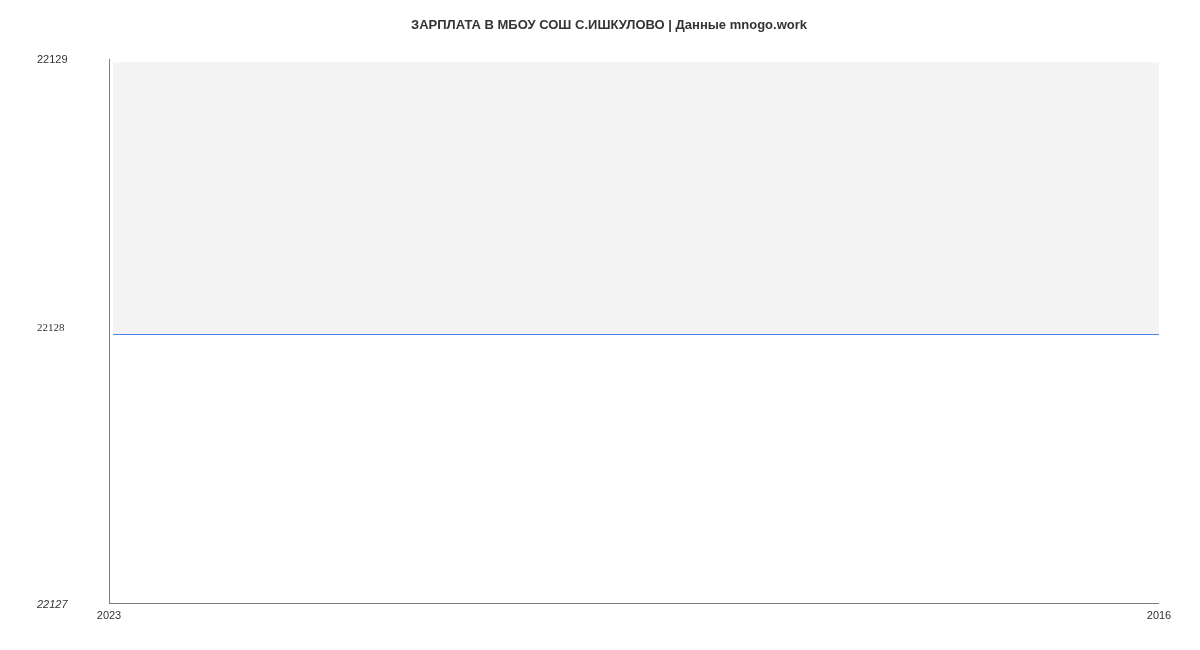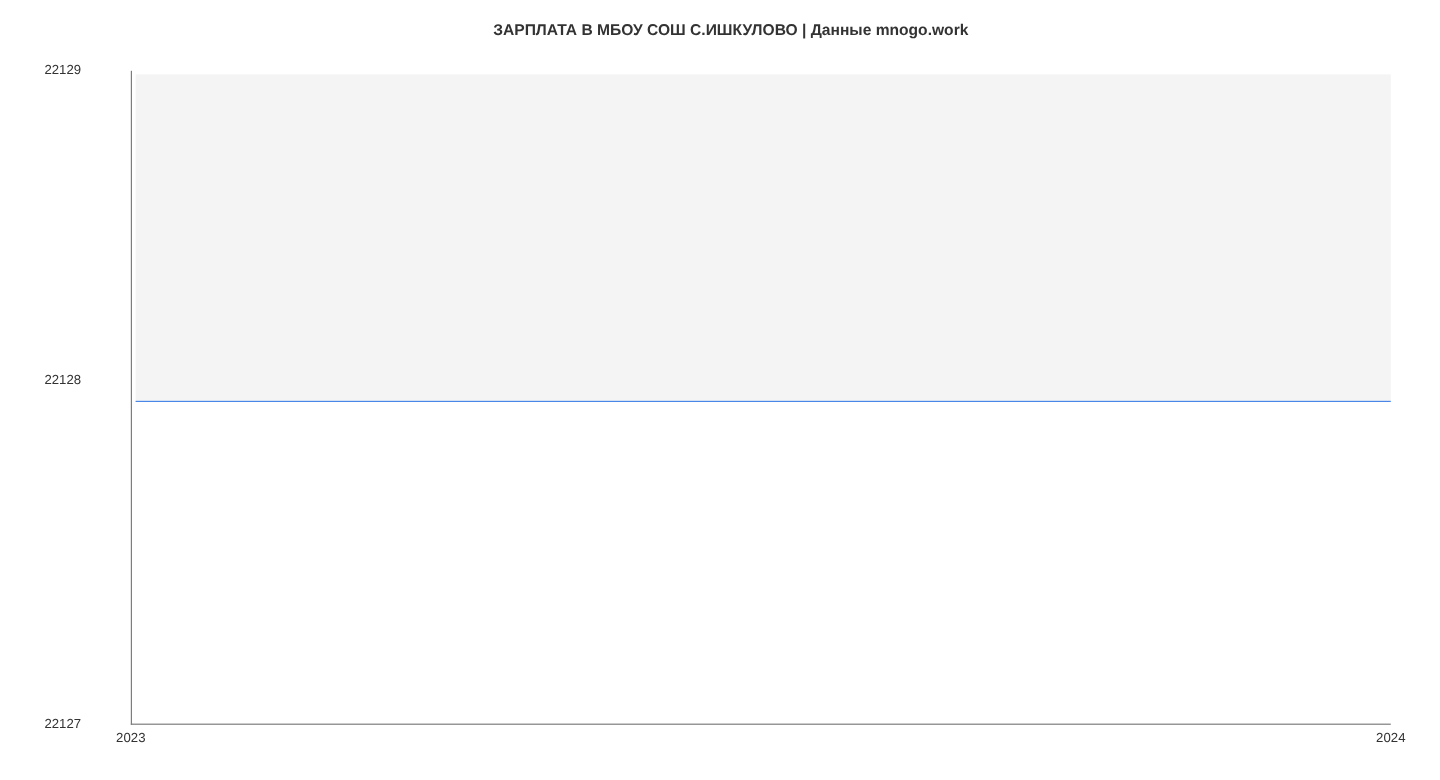--- a/index.html
+++ b/index.html
@@ -68,17 +68,17 @@
 <body>
 
 <div class="chart-title">ЗАРПЛАТА В МБОУ СОШ С.ИШКУЛОВО | Данные mnogo.work</div>
 
 <div class="plot-area">
   <div class="fill-upper"></div>
   <div class="data-line"></div>
 </div>
 
 <div class="y-tick-label" style="top:50px;">22129</div>
-<div class="y-tick-label" style="top:308px;">22128</div>
-<div class="y-tick-label" style="top:595px;">22127</div>
+<div class="y-tick-label" style="top:318px;font-family:Liberation Serif, serif;">22128</div>
+<div class="y-tick-label" style="top:595px;font-style:italic;">22127</div>
 
 <div class="x-tick-label" style="left:100px;text-align:center;">2023</div>
-<div class="x-tick-label" style="left:1150px;">2024</div>
+<div class="x-tick-label" style="left:1150px;">2016</div>
 
 </body></html>

